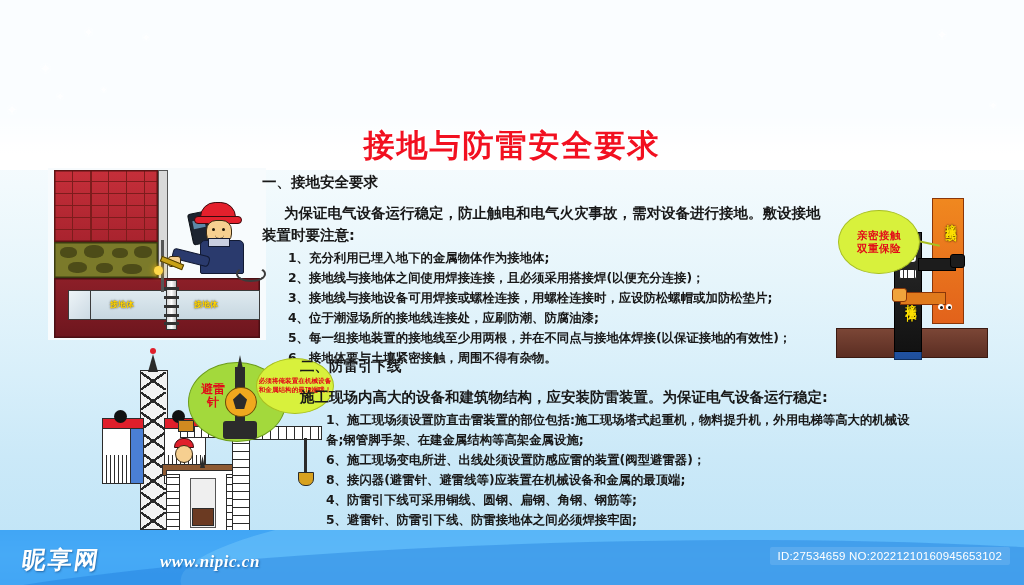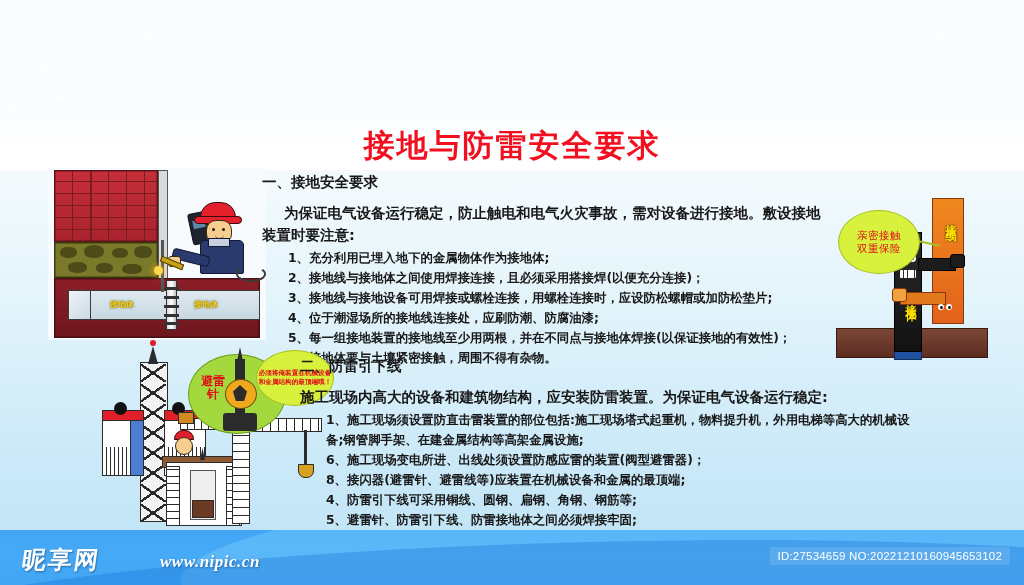--- a/index.html
+++ b/index.html
@@ -184,27 +184,27 @@
   .i2-eye{position:absolute;width:7px;height:7px;background:#fff;border-radius:50%;}
   .i2-eye b{position:absolute;left:2px;top:2px;width:3px;height:3px;background:#111;border-radius:50%;display:block;}
   .i2-teeth{position:absolute;width:16px;height:8px;background:#fff;border:1px solid #222;border-radius:2px;
     background-image:repeating-linear-gradient(90deg,#fff 0 3px,#333 3px 3.8px);}
   .bubble2{
     position:absolute;left:2px;top:14px;width:80px;height:62px;border-radius:50%;
     background:#d8f13c;border:1.5px solid #a8bf22;
     display:flex;align-items:center;justify-content:center;
   }
   .bubble2 span{
-    font-size:10.5px;font-weight:normal;color:#e20a18;line-height:1.25;text-align:left;
+    font-size:10.5px;font-weight:bold;color:#e20a18;line-height:1.25;text-align:left;
     font-family:"DejaVu Sans",sans-serif;letter-spacing:.5px;
   }
   .b2-tail{position:absolute;left:78px;top:46px;width:26px;height:2px;background:#a8bf22;transform:rotate(12deg);}
 
   
-  .ill3{position:absolute;left:104px;top:352px;width:226px;height:176px;}
+  .ill3{position:absolute;left:104px;top:360px;width:226px;height:176px;}
   .i3-mast{position:absolute;left:36px;top:10px;width:26px;height:158px;
     background:#f2f2f2;border:1.5px solid #2b2b2b;}
   .i3-x{position:absolute;left:36px;width:26px;height:18px;
     background:
       linear-gradient(to top right,transparent 46%,#2b2b2b 46% 54%,transparent 54%),
       linear-gradient(to top left,transparent 46%,#2b2b2b 46% 54%,transparent 54%);}
   .i3-tip{position:absolute;left:44px;top:-6px;width:10px;height:18px;
     background:#2b2b2b;clip-path:polygon(50% 0,100% 100%,0 100%);}
   .i3-tipdot{position:absolute;left:46px;top:-12px;width:6px;height:6px;background:#e01f2b;border-radius:50%;}
   .i3-cage{position:absolute;width:40px;height:54px;background:#fff;border:1.5px solid #2b2b2b;}

